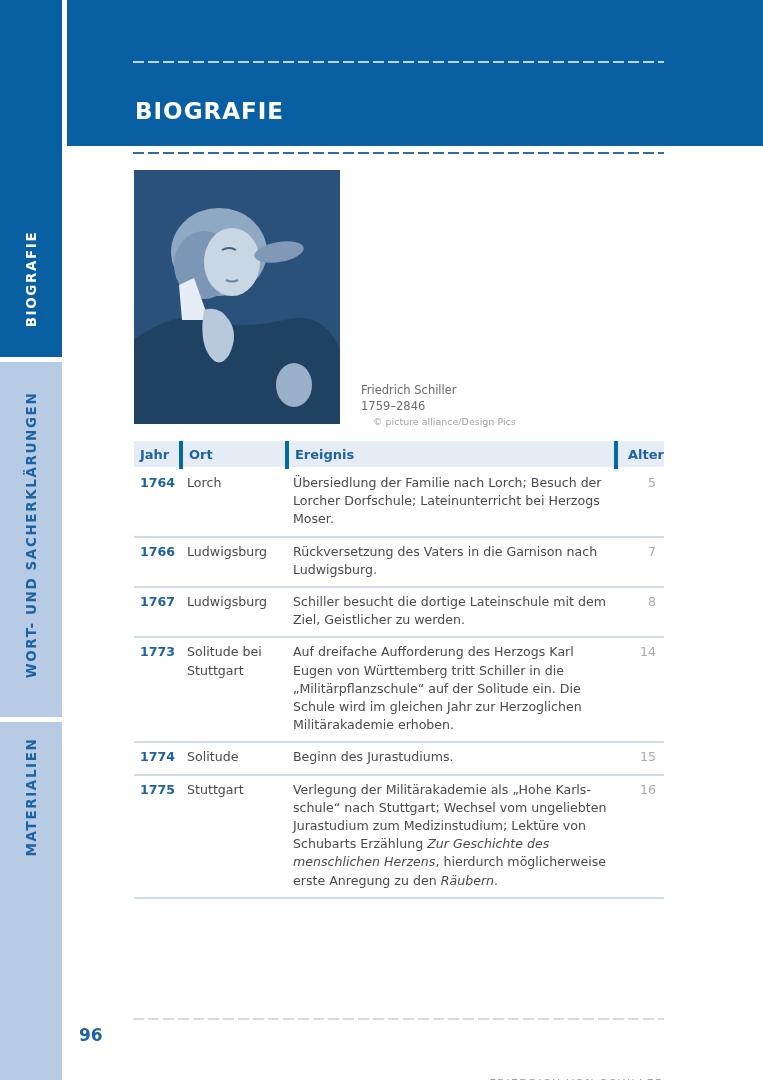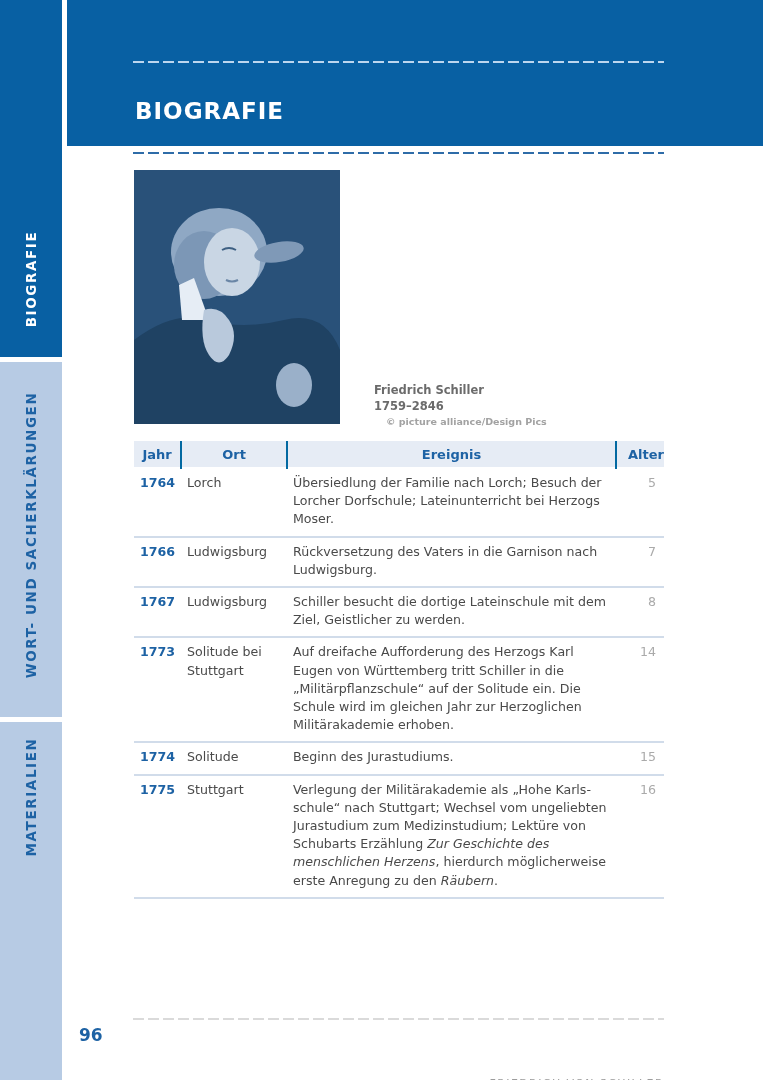--- a/index.html
+++ b/index.html
@@ -19,27 +19,27 @@
     
     .header { position: absolute; left: 67px; top: 0; width: 696px; height: 146px; background: #0860a3; }
     .dash { position: absolute; left: 133px; width: 531px; height: 2px; }
     .dash.light { top: 61px; background: repeating-linear-gradient(90deg, #bcd6ef 0 11px, transparent 11px 15px); }
     .dash.dark { top: 152px; background: repeating-linear-gradient(90deg, #2e6ca8 0 11px, transparent 11px 15px); }
     .page-title { position: absolute; left: 135px; top: 98px; font-family: "DejaVu Sans", sans-serif; font-weight: bold; font-size: 23px; letter-spacing: 1px; color: #ffffff; }
 
     
     .portrait { position: absolute; left: 134px; top: 170px; width: 206px; height: 254px; background: #2c5780; overflow: hidden; }
     .portrait svg { display: block; }
-    .caption { position: absolute; left: 374px; top: 382px; font-family: "DejaVu Sans", sans-serif; font-weight: bold; }
+    .caption { position: absolute; left: 361px; top: 382px; font-family: "DejaVu Sans", sans-serif; }
     .caption .name, .caption .years { font-size: 11.5px; color: #6b6b6b; line-height: 16px; }
     .caption .credit { font-size: 9.5px; color: #a2a2a2; line-height: 15px; margin-left: 12px; }
 
     
     .bio-table { position: absolute; left: 134px; top: 441px; width: 530px; border-collapse: collapse; font-family: "DejaVu Sans", sans-serif; font-size: 12.6px; }
-    .bio-table th { background: #e6ecf5; color: #1d62a4; font-weight: bold; text-align: center; height: 27px; padding: 0 6px; border-right: 2px solid #0369a1; font-size: 13px; }
+    .bio-table th { background: #e6ecf5; color: #1d62a4; font-weight: bold; text-align: left; height: 27px; padding: 0 6px; border-right: 4px solid #0369a1; font-size: 13px; }
     .bio-table th:last-child { border-right: none; text-align: right; padding-right: 0; }
     .bio-table td { vertical-align: top; padding: 5px 6px 7px 6px; line-height: 18.2px; color: #4a4a4a; border-bottom: 2px solid #d1dcea; }
     .bio-table tr:first-child td { padding-top: 5px; }
     .col-year { width: 46px; color: #1d62a4 !important; font-weight: bold; }
     .col-place { width: 106px; }
     .col-event { width: 330px; }
     .col-age { width: 48px; text-align: right; color: #aaaaaa !important; padding-right: 8px !important; }
     .bio-table thead tr { border-bottom: 2px solid #ffffff; }
     .bio-table em { font-style: italic; }
 

